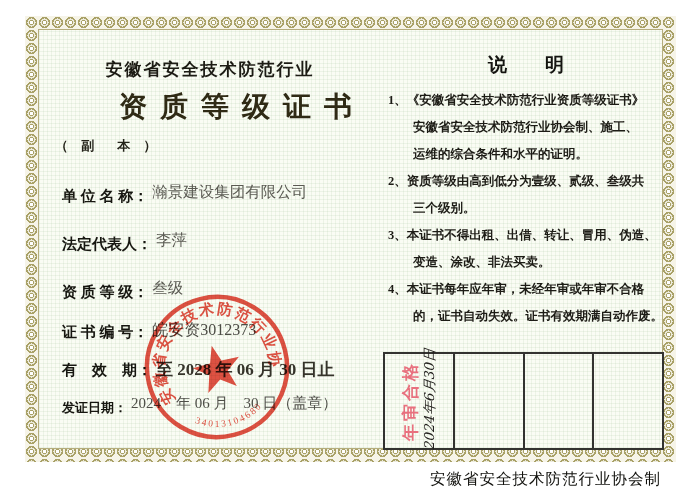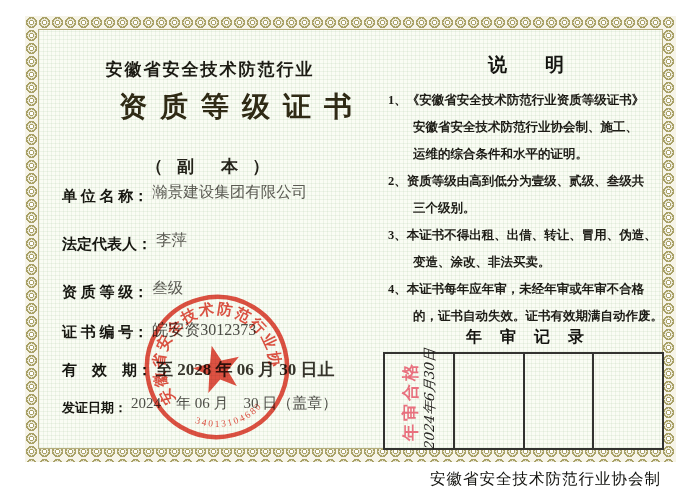--- a/index.html
+++ b/index.html
@@ -15,22 +15,22 @@
     background-image:
       repeating-linear-gradient(0deg, rgba(165,195,155,.16) 0 1px, transparent 1px 4px),
       repeating-linear-gradient(90deg, rgba(165,195,155,.16) 0 1px, transparent 1px 4px);}
   .content{position:absolute;inset:0;}
 
   
   .org-line{position:absolute;left:55px;top:58px;width:310px;text-align:center;
     font-size:17px;font-weight:bold;letter-spacing:2px;color:#1c1b14;}
   .cert-title{position:absolute;left:55px;top:88px;width:310px;text-align:right;
     font-size:28px;font-weight:bold;letter-spacing:13px;text-indent:13px;color:#2f2a15;}
-  .copy-label{position:absolute;left:55px;top:155px;width:310px;text-align:center;
-    font-size:17px;font-weight:bold;letter-spacing:5px;color:#24231a;}
+  .copy-label{position:absolute;left:55px;top:137px;width:310px;text-align:left;
+    font-size:13px;font-weight:bold;letter-spacing:5px;color:#24231a;}
   .field{position:absolute;left:62px;white-space:nowrap;}
   .flabel{font-size:15px;font-weight:bold;color:#161610;}
   .fvalue{font-size:15.5px;color:#5a5a52;position:relative;top:-4px;margin-left:4px;}
   .f-unit{top:186px;}
   .f-rep{top:234px;}
   .f-grade{top:282px;}
   .f-certno{top:322px;} .f-certno .fvalue{font-size:16px;color:#4c4c45;top:-2px;}
   .f-valid{top:358px;} .f-valid .fvalue{font-size:17px;font-weight:bold;color:#35332a;top:0;}
   .f-issue{top:398px;} .f-issue .flabel{font-size:13px;} .f-issue .fvalue{font-size:15px;color:#4e4e48;}
 
@@ -113,21 +113,20 @@
     <div class="note-line" style="top:92px">1、《安徽省安全技术防范行业资质等级证书》</div>
     <div class="note-line cont" style="top:119px">安徽省安全技术防范行业协会制、施工、</div>
     <div class="note-line cont" style="top:146px">运维的综合条件和水平的证明。</div>
     <div class="note-line" style="top:173px">2、资质等级由高到低分为壹级、贰级、叁级共</div>
     <div class="note-line cont" style="top:200px">三个级别。</div>
     <div class="note-line" style="top:227px">3、本证书不得出租、出借、转让、冒用、伪造、</div>
     <div class="note-line cont" style="top:254px">变造、涂改、非法买卖。</div>
     <div class="note-line" style="top:281px">4、本证书每年应年审，未经年审或年审不合格</div>
     <div class="note-line cont" style="top:308px">的，证书自动失效。证书有效期满自动作废。</div>
 
-    <div class="review-heading">年 审 记 录</div>
     <div class="review-table">
       <div class="review-cell">
         <div class="rot-entry">
           <div class="stamp-ok">年审合格</div>
           <div class="hand-date">2024年6月30日</div>
         </div>
       </div>
       <div class="review-cell"></div>
       <div class="review-cell"></div>
       <div class="review-cell"></div>

